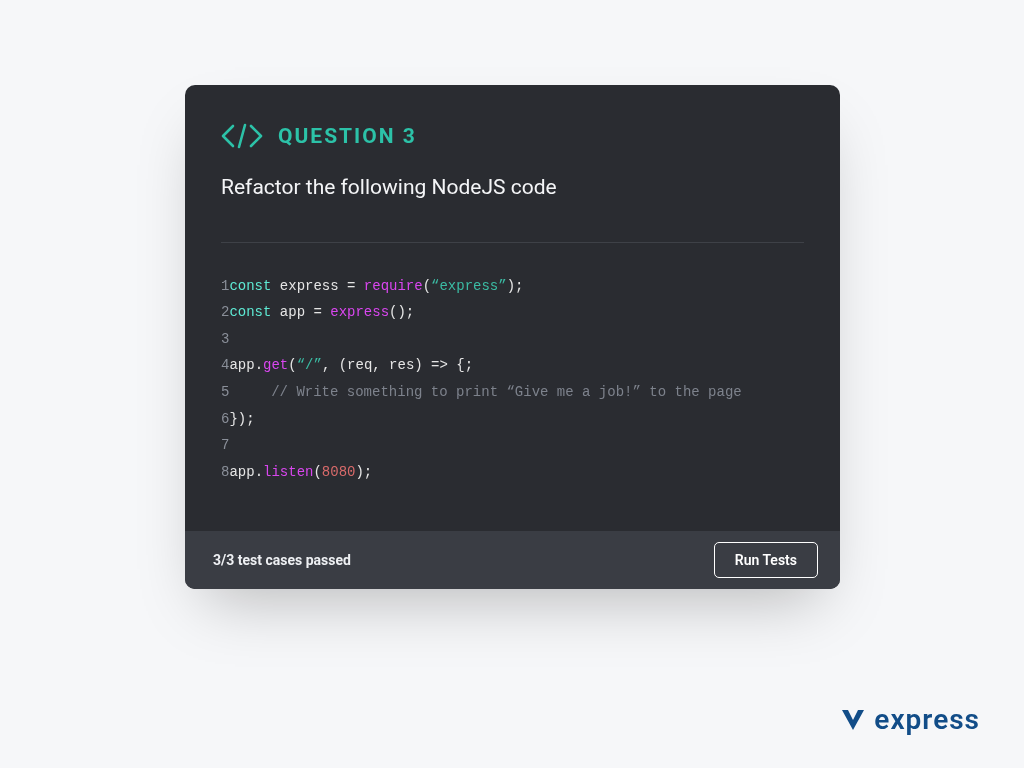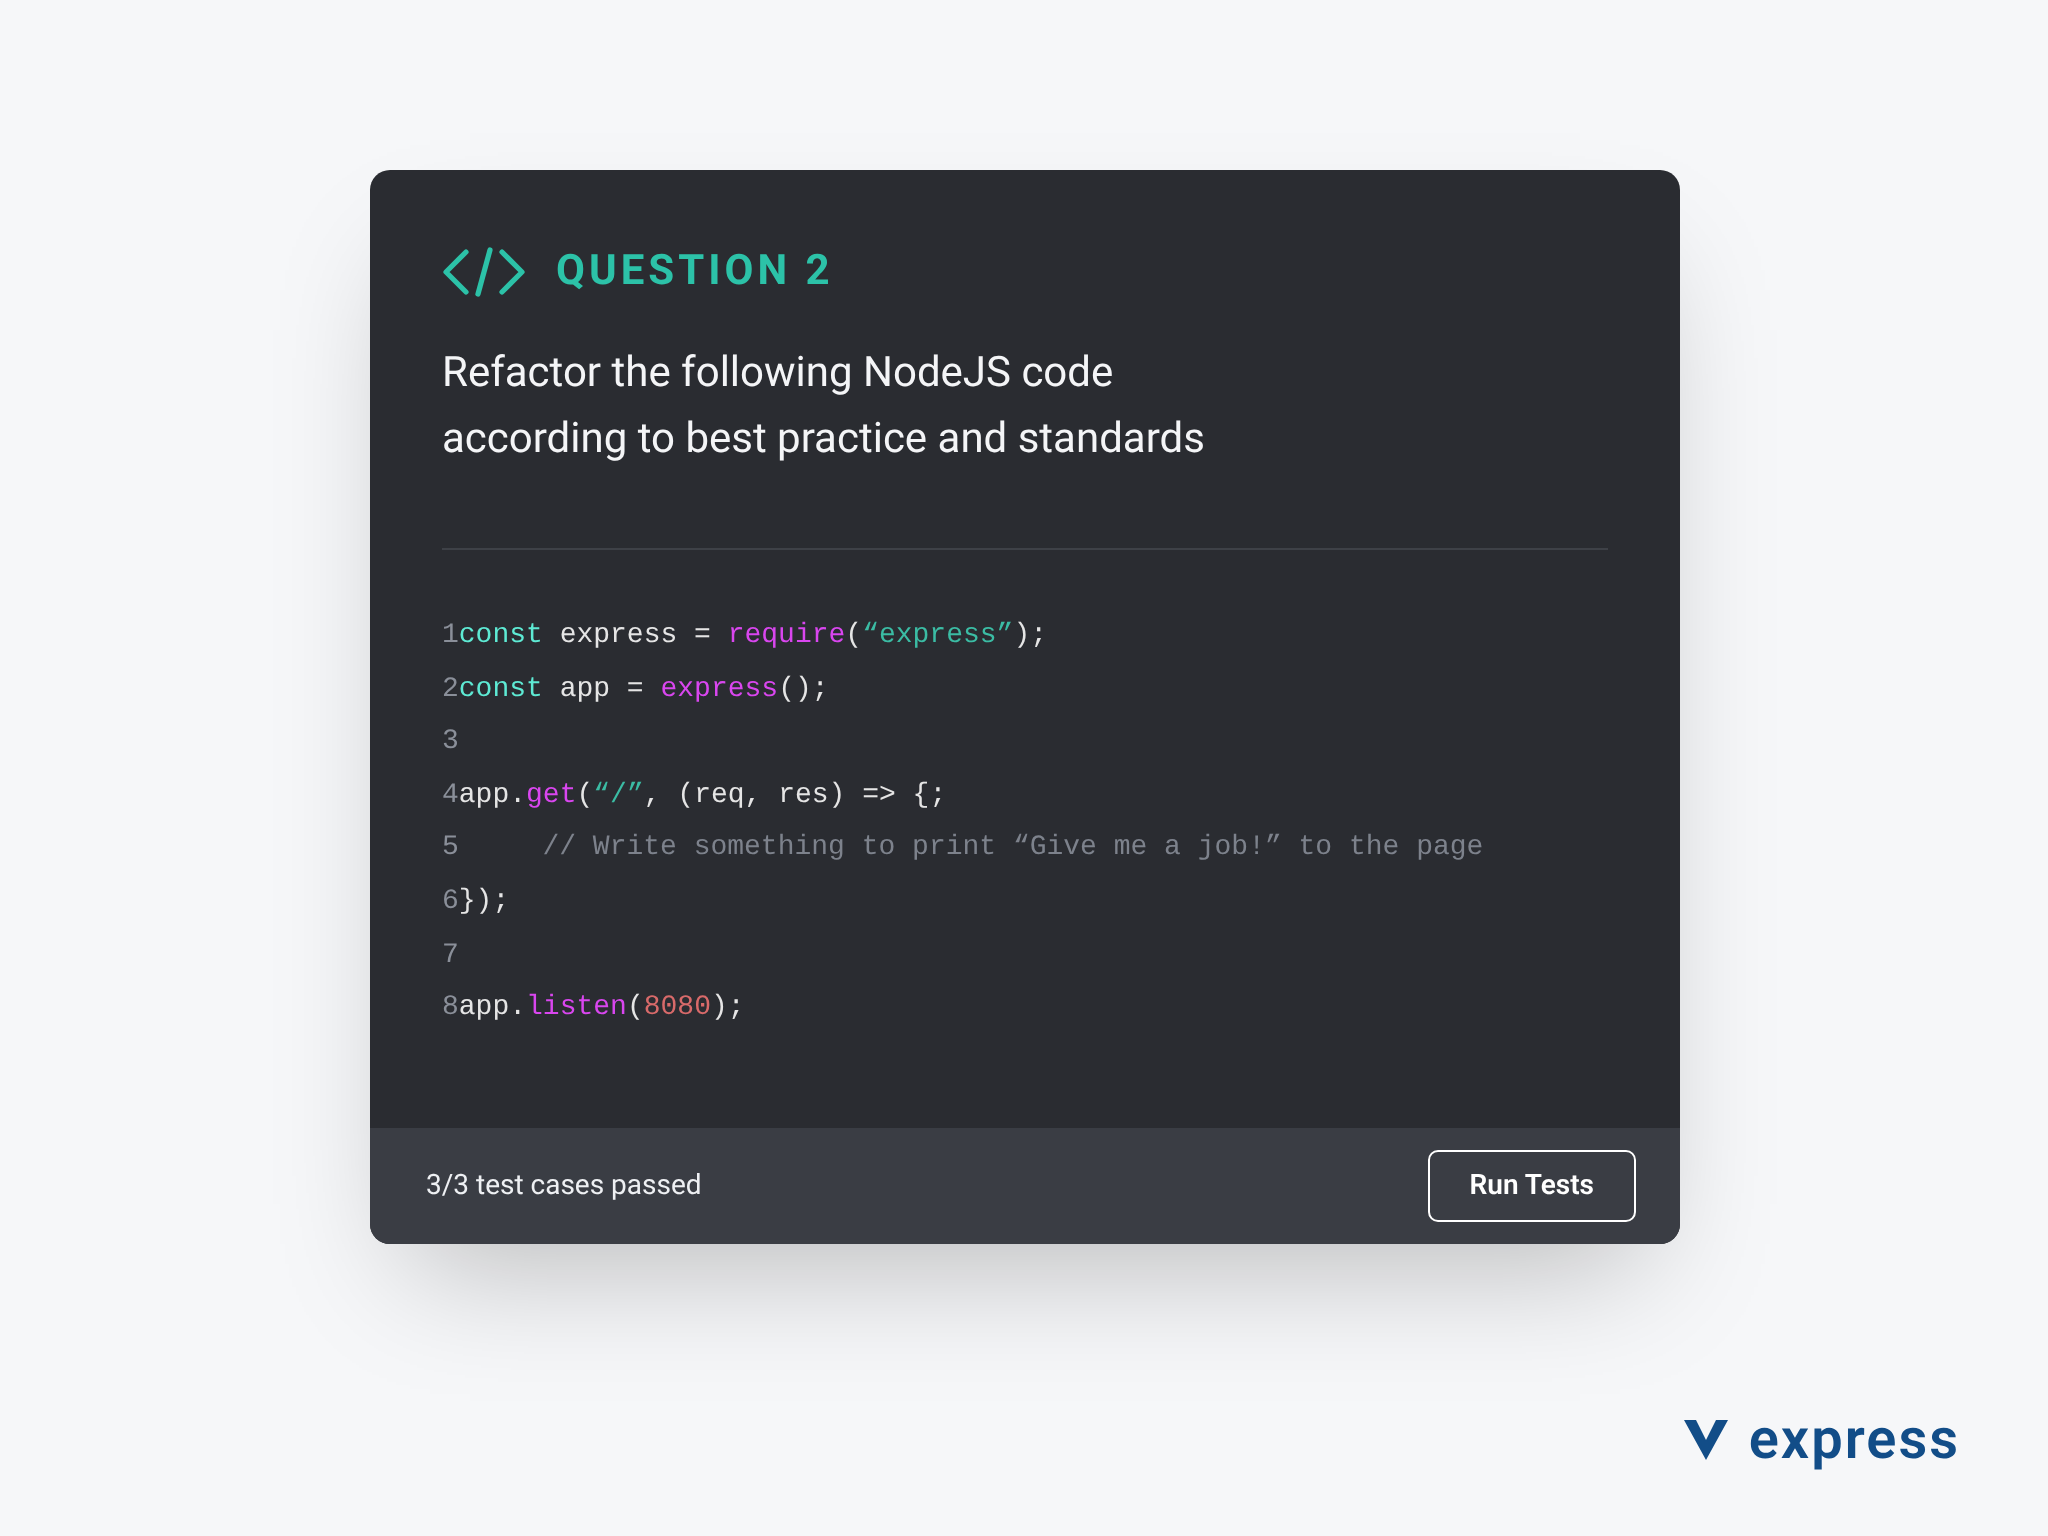--- a/index.html
+++ b/index.html
@@ -66,21 +66,21 @@
     background: #3a3d44;
     height: 58px;
     display: flex;
     align-items: center;
     justify-content: space-between;
     padding: 0 22px 0 28px;
   }
   .status {
     font-size: 14px;
     color: #eef0f3;
-    font-weight: 400;
+    font-weight: 700;
   }
   .run-btn {
     background: transparent;
     color: #fff;
     border: 1.5px solid #fff;
     border-radius: 5px;
     font-size: 14px;
     font-weight: 600;
     padding: 9px 20px;
     cursor: pointer;
@@ -110,26 +110,25 @@
   <div class="card-body">
 
     <div class="q-header">
       <span class="icon-wrap">
         <svg width="42" height="26" viewBox="0 0 42 26" fill="none" stroke="currentColor" stroke-width="2.6" stroke-linecap="round" stroke-linejoin="round">
           <polyline points="12,3 2,13 12,23"></polyline>
           <polyline points="30,3 40,13 30,23"></polyline>
           <line x1="24" y1="2" x2="18" y2="24"></line>
         </svg>
       </span>
-      <span class="q-title">QUESTION 2</span>
+      <span class="q-title">QUESTION 3</span>
     </div>
 
     <div class="prompt">
       <span>Refactor the following NodeJS code</span><br>
-      <span>according to best practice and standards</span>
     </div>
 
     <div class="divider"></div>
 
     <div class="code-block" id="code-block"><span class="ln">1</span><span class="kw">const </span><span class="id">express = </span><span class="fn">require</span><span class="pun">(</span><span class="str">“express”</span><span class="pun">);</span>
 <span class="ln">2</span><span class="kw">const </span><span class="id">app = </span><span class="fn">express</span><span class="pun">();</span>
 <span class="ln">3</span>
 <span class="ln">4</span><span class="id">app</span><span class="pun">.</span><span class="fn">get</span><span class="pun">(</span><span class="str">“/”</span><span class="pun">, (req, res) =&gt; {;</span>
 <span class="ln">5</span><span class="comment">  // Write something to print “Give me a job!” to the page</span>
 <span class="ln">6</span><span class="pun">});</span>

